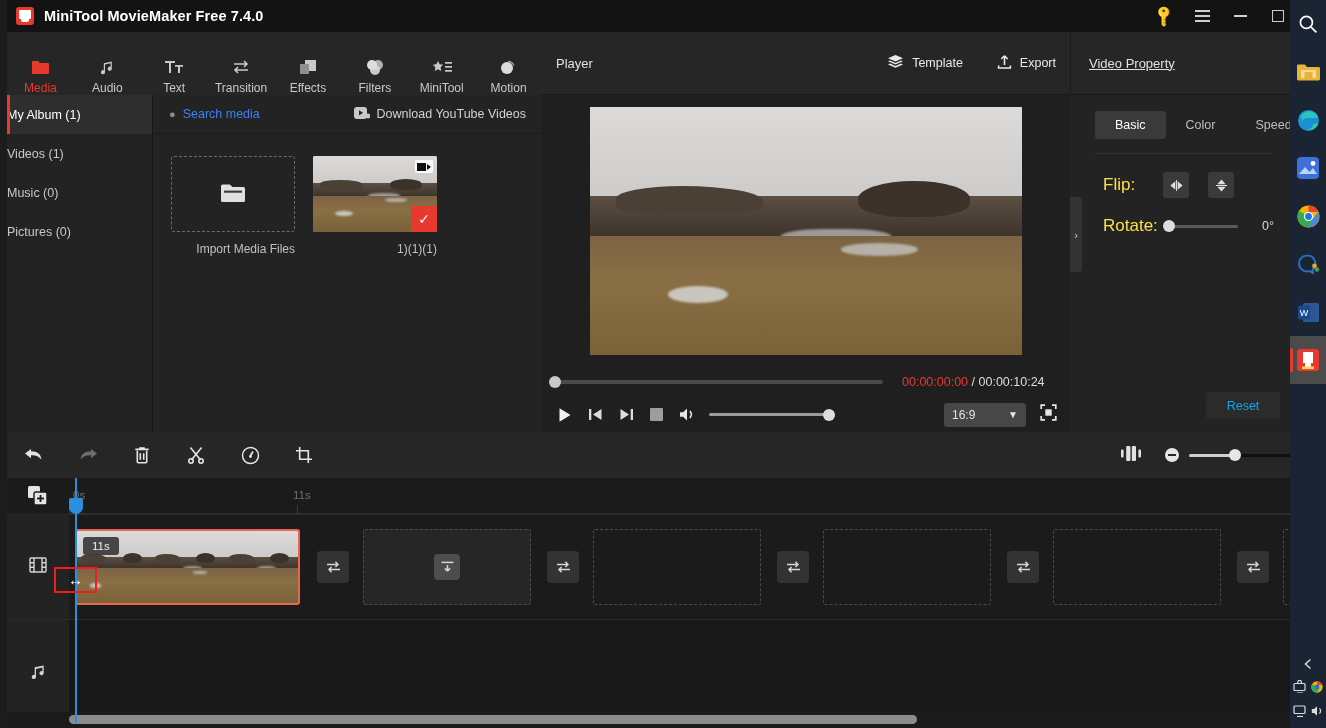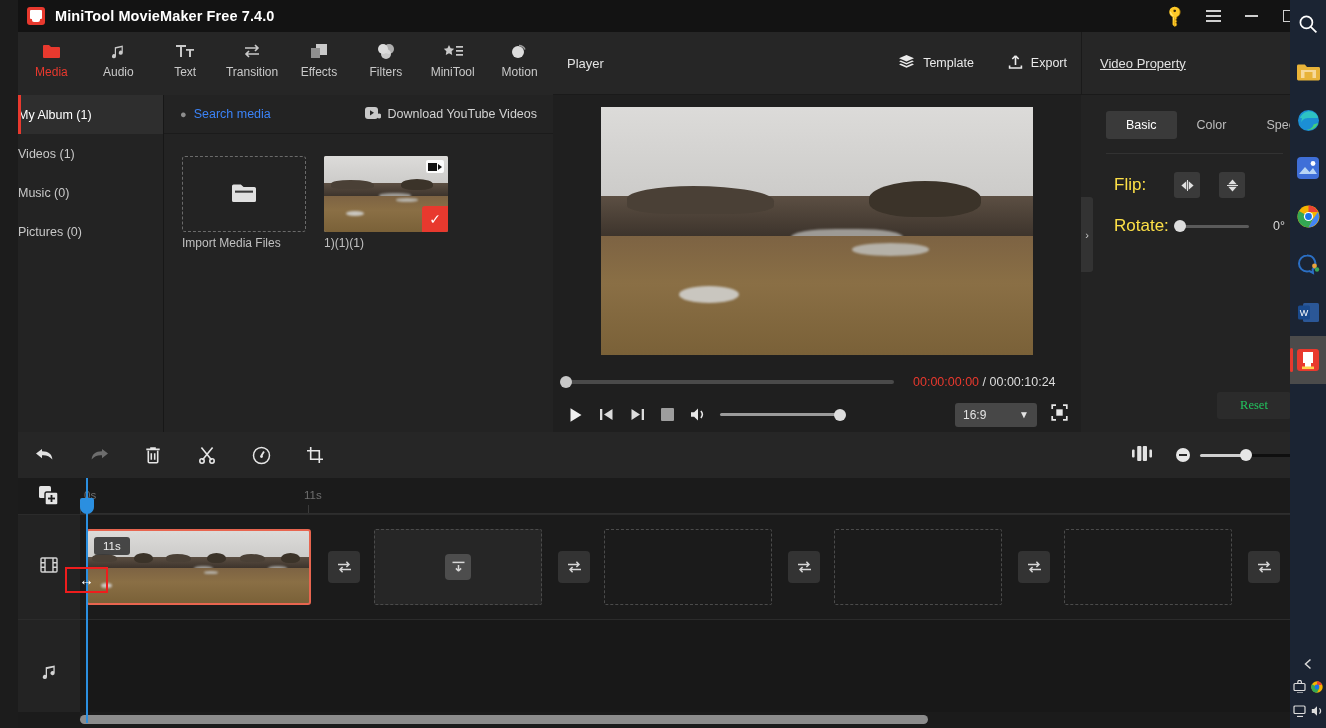--- a/index.html
+++ b/index.html
@@ -4,21 +4,21 @@
 <style>
   * { box-sizing: border-box; margin: 0; padding: 0; }
   html, body {
     width: 1326px; height: 728px;
     background: #1c1c1c;
     font-family: "Liberation Sans", sans-serif;
     overflow: hidden;
     color: #d8d8d8;
   }
   .app {
-    position: absolute; left: 18px; top: 0;
+    position: absolute; left: 7px; top: 0;
     width: 1290px; height: 728px;
     background: #1c1c1c;
   }
 
   
   .titlebar {
     position: absolute; left: 0; top: 0; width: 1290px; height: 32px;
     background: #131313;
     display: flex; align-items: center;
   }
@@ -45,21 +45,21 @@
   .key-ico { color: #f0b429; font-size: 15px; transform: rotate(-45deg); }
   .ham { width: 15px; }
   .ham i { display: block; height: 2px; background: #cfcfcf; margin: 3px 0; }
   .min-ico { width: 13px; height: 2px; background: #cfcfcf; }
   .max-ico { width: 12px; height: 12px; border: 1.6px solid #cfcfcf; }
 
   
   .topnav {
     position: absolute; left: 0; top: 32px; width: 535px; height: 63px;
     background: #262626;
-    display: flex; align-items: flex-start; padding-top: 6px;
+    display: flex; align-items: flex-start; padding-top: 22px;
   }
   .nav-item {
     width: 67px; display: flex; flex-direction: column; align-items: center;
     cursor: pointer; color: #c9c9c9;
   }
   .nav-item.active { color: #e8392e; }
   .nav-ico { height: 26px; display: flex; align-items: center; justify-content: center; }
   .nav-lbl { font-size: 12px; margin-top: 1px; white-space: nowrap; }
 
   
@@ -90,21 +90,21 @@
   .search-ico { font-size: 11px; color: #8d8d8d; margin-right: 7px; }
   .search-ph { font-size: 12.5px; color: #3b82f6; }
   .dl-yt { display: flex; align-items: center; margin-left: auto; margin-right: 16px; cursor: pointer; }
   .dl-yt svg { margin-right: 7px; }
   .dl-yt span { font-size: 12.5px; color: #d2d2d2; }
   .media-grid { display: flex; padding: 22px 0 0 18px; gap: 18px; }
   .import-tile {
     width: 124px; height: 76px; border: 1.5px dashed #6a6a6a; border-radius: 3px;
     display: flex; align-items: center; justify-content: center; cursor: pointer;
   }
-  .tile-cap { font-size: 12px; color: #c0c0c0; text-align: left; margin-top: 4px; }
+  .tile-cap { font-size: 12px; color: #c0c0c0; text-align: right; margin-top: 10px; }
   .thumb-tile { position: relative; width: 124px; height: 76px; border-radius: 2px; overflow: hidden; cursor: pointer; }
   .vid-badge {
     position: absolute; right: 4px; top: 4px; width: 18px; height: 13px; border-radius: 2px;
     background: rgba(255,255,255,.92);
   }
   .vid-badge:after {
     content: ""; position: absolute; left: 2px; top: 2.5px; width: 9px; height: 8px; background: #111;
   }
   .vid-badge:before {
     content: ""; position: absolute; left: 11.5px; top: 3.5px; border-left: 4px solid #111;
@@ -197,21 +197,21 @@
   .flip-btn {
     width: 26px; height: 26px; background: #3a3a3a; border-radius: 3px;
     display: flex; align-items: center; justify-content: center; cursor: pointer; margin-right: 19px;
   }
   .rot-track { width: 70px; height: 3px; background: #5a5a5a; border-radius: 2px; position: relative; margin-left: 5px; }
   .rot-knob { position: absolute; left: -5px; top: -4.5px; width: 12px; height: 12px; border-radius: 50%; background: #ddd; }
   .rot-val { font-size: 12.5px; color: #d8d8d8; margin-left: 24px; }
   .reset-btn {
     position: absolute; right: 17px; bottom: 13px; width: 74px; height: 27px; background: #2b2b2b;
     border-radius: 3px; display: flex; align-items: center; justify-content: center;
-    font-size: 12.5px; color: #22c55e; cursor: default; font-family: Liberation Serif, serif;
+    font-size: 12.5px; color: #0ea5e9; cursor: default;
   }
   .panel-collapse {
     position: absolute; left: 1063px; top: 197px; width: 12px; height: 75px;
     background: #333; border-radius: 0 3px 3px 0; display: flex; align-items: center;
     justify-content: center; color: #c9c9c9; font-size: 11px; cursor: pointer; z-index: 6;
   }
 
   
   .tl-toolbar {
     position: absolute; left: 0; top: 432px; width: 1290px; height: 46px;

